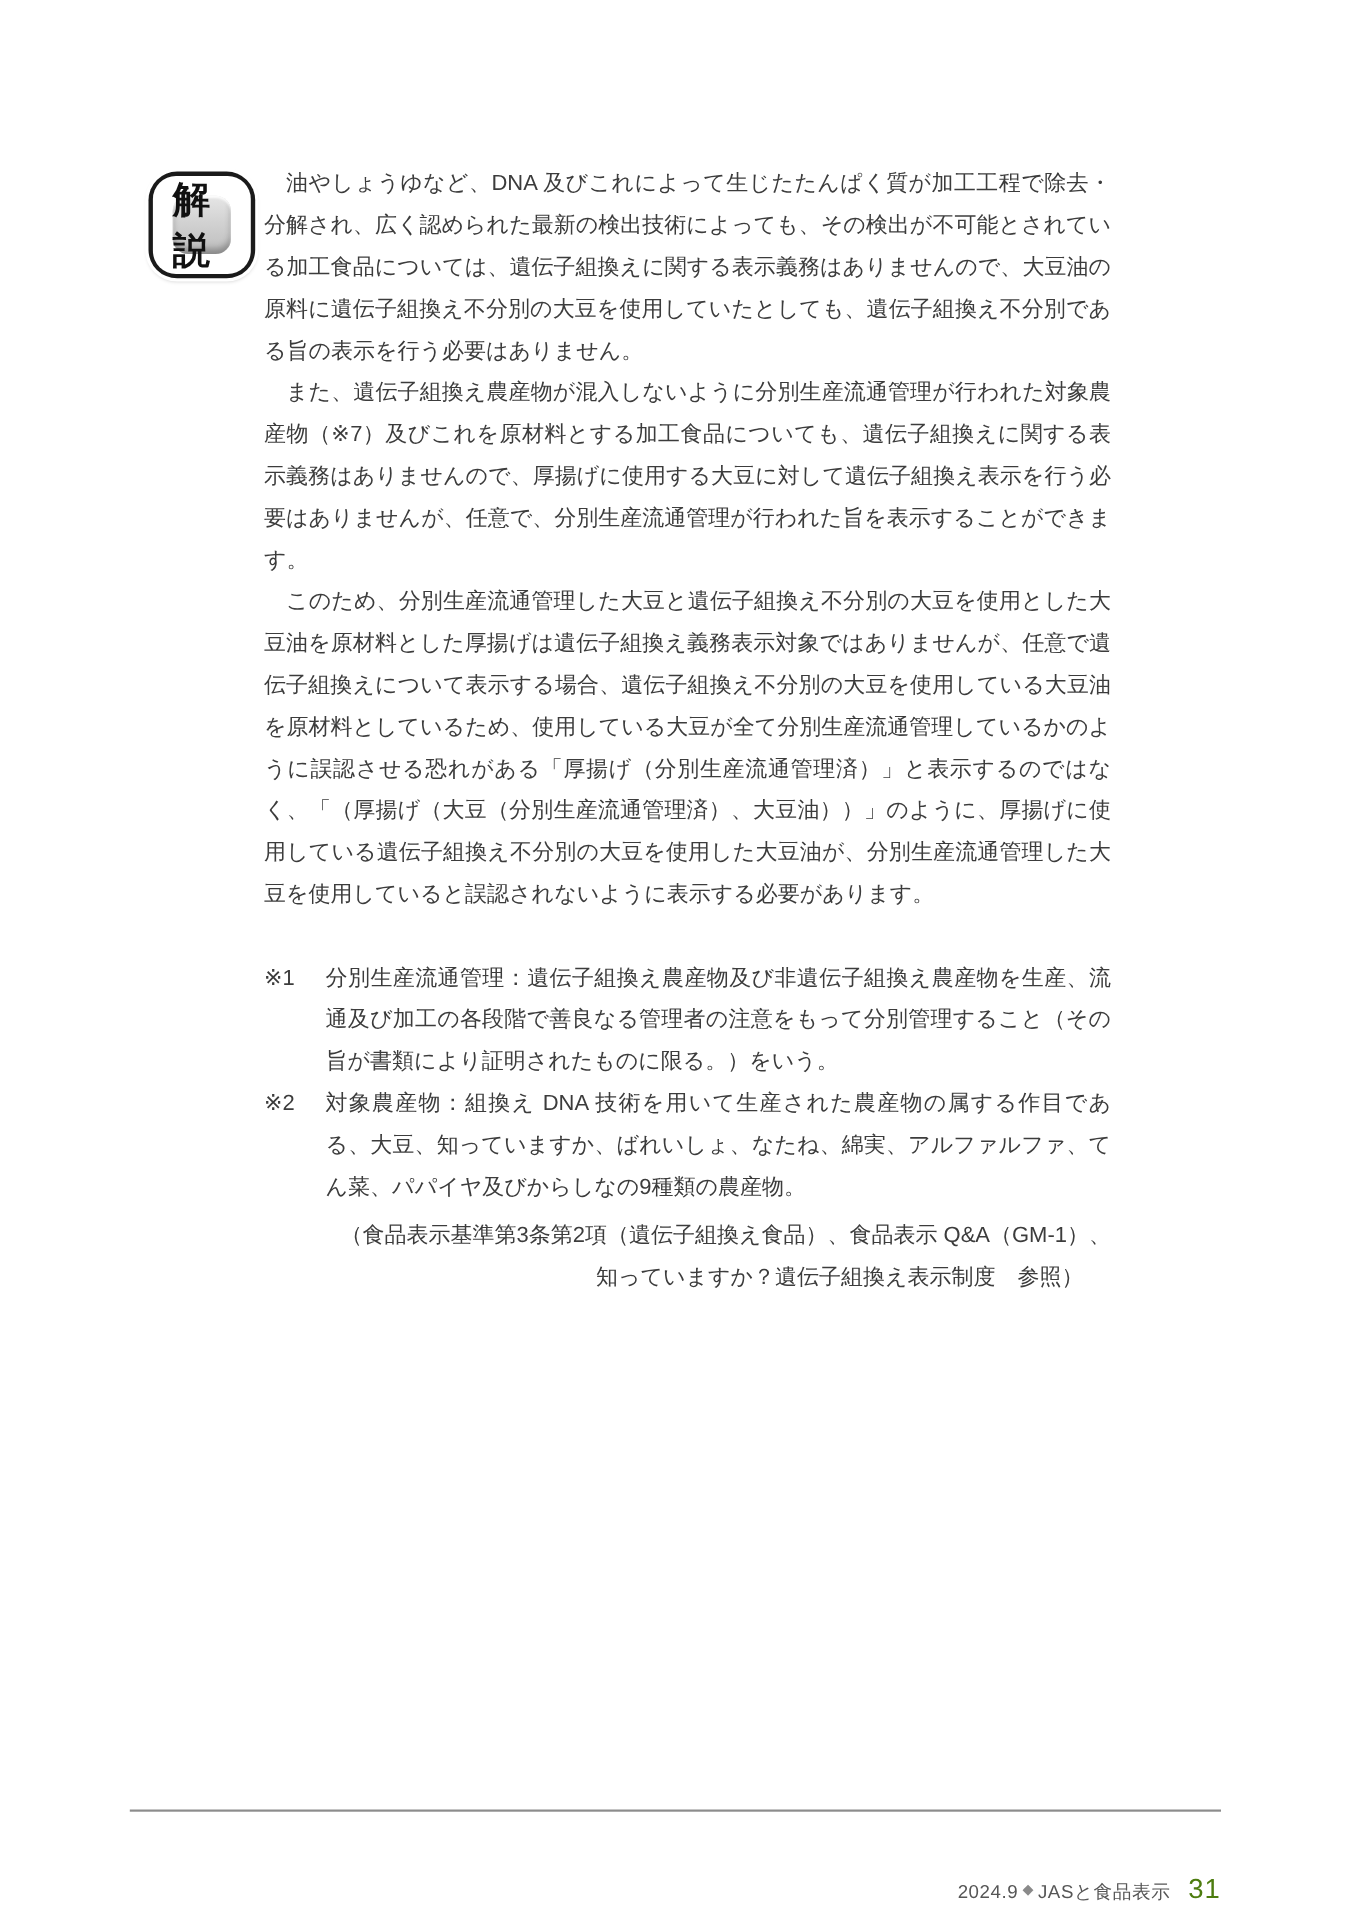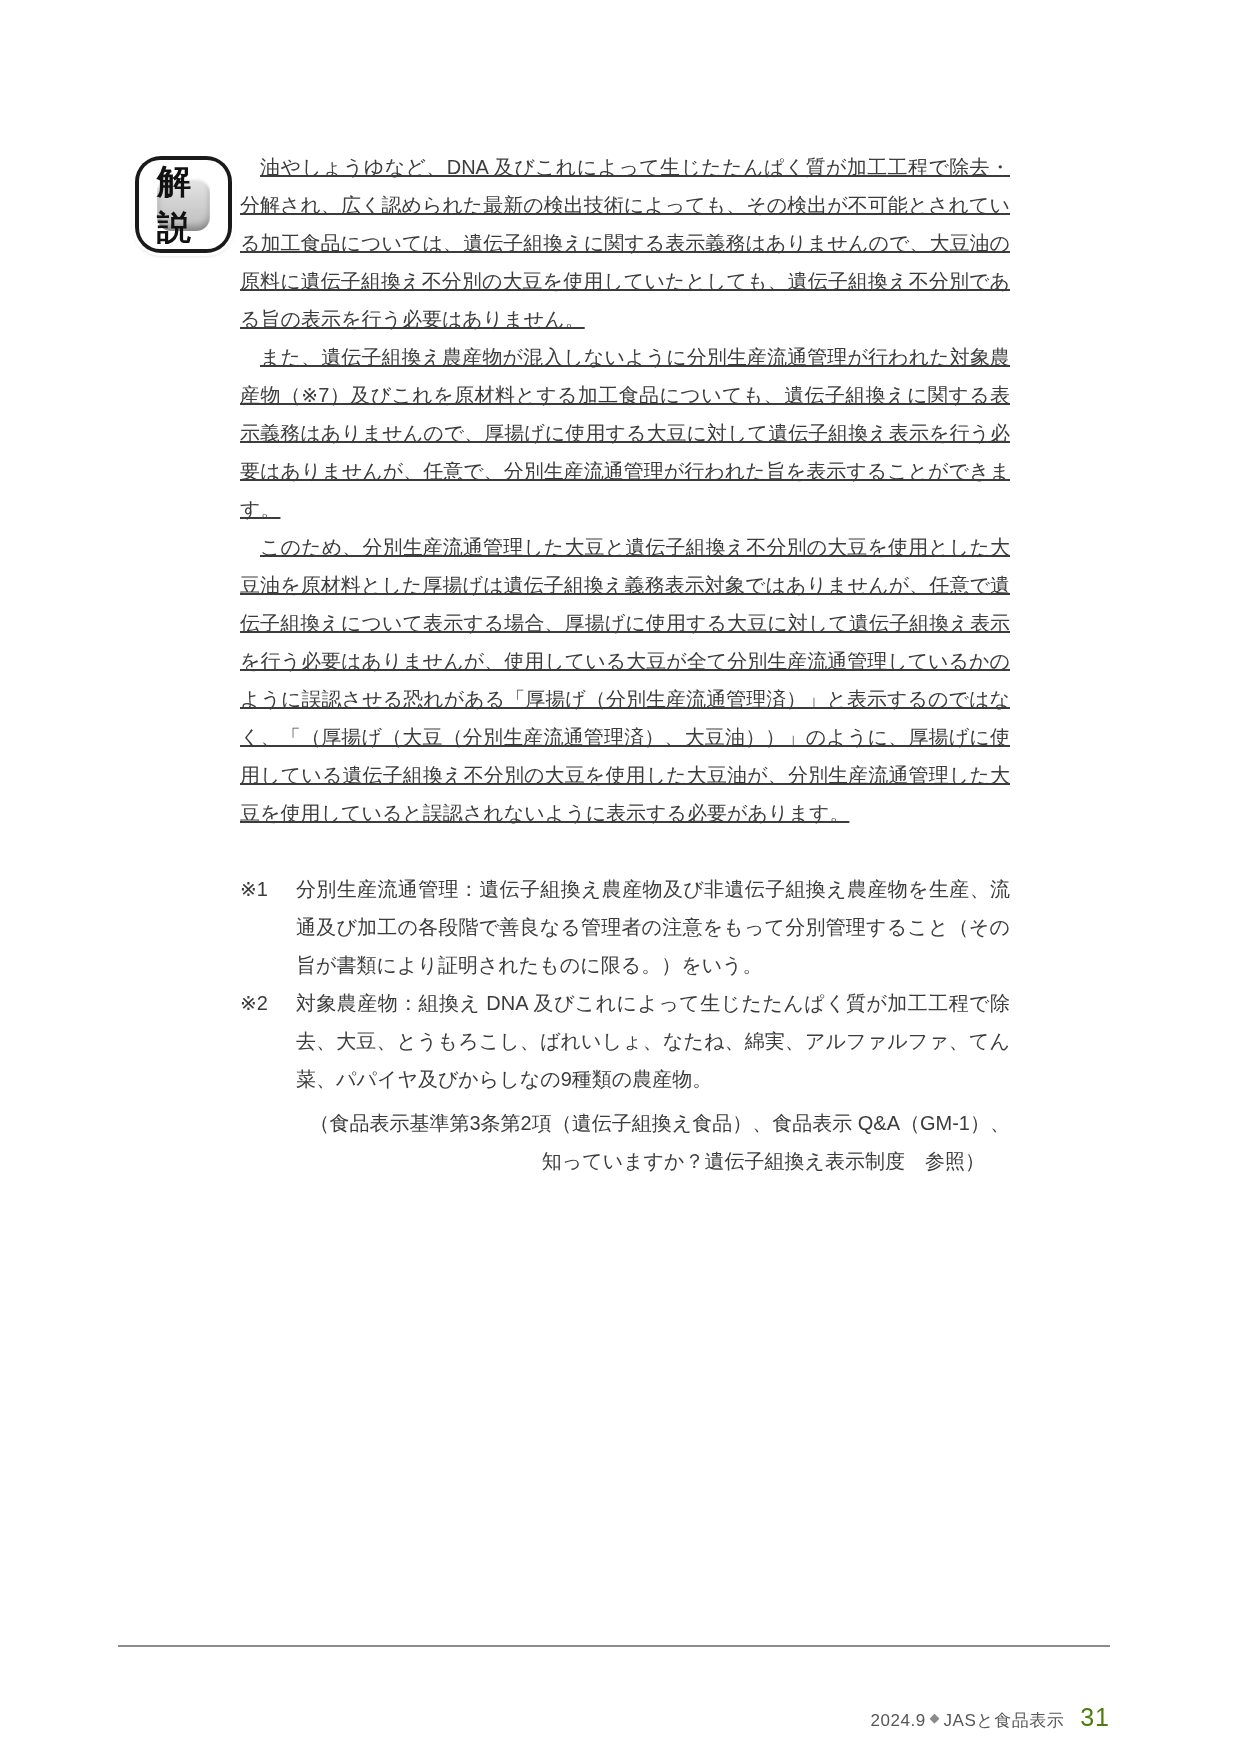--- a/index.html
+++ b/index.html
@@ -58,21 +58,20 @@
     left: 240px;
     top: 148px;
     width: 770px;
   }
   .body-para {
     margin: 0;
     font-size: 20px;
     line-height: 38px;
     text-align: justify;
     text-indent: 20px;
-    text-decoration: underline;
   }
   .notes {
     margin-top: 38px;
   }
   .note-row {
     display: flex;
     font-size: 20px;
     line-height: 38px;
   }
   .note-marker {
@@ -136,30 +135,30 @@
 
   <div class="badge-outer">
     <div class="badge-mid">
       <div class="badge-key">解説</div>
     </div>
   </div>
 
   <div class="content">
     <p class="body-para">油やしょうゆなど、DNA 及びこれによって生じたたんぱく質が加工工程で除去・分解され、広く認められた最新の検出技術によっても、その検出が不可能とされている加工食品については、遺伝子組換えに関する表示義務はありませんので、大豆油の原料に遺伝子組換え不分別の大豆を使用していたとしても、遺伝子組換え不分別である旨の表示を行う必要はありません。</p>
     <p class="body-para">また、遺伝子組換え農産物が混入しないように分別生産流通管理が行われた対象農産物（※7）及びこれを原材料とする加工食品についても、遺伝子組換えに関する表示義務はありませんので、厚揚げに使用する大豆に対して遺伝子組換え表示を行う必要はありませんが、任意で、分別生産流通管理が行われた旨を表示することができます。</p>
-    <p class="body-para">このため、分別生産流通管理した大豆と遺伝子組換え不分別の大豆を使用とした大豆油を原材料とした厚揚げは遺伝子組換え義務表示対象ではありませんが、任意で遺伝子組換えについて表示する場合、厚揚げに使用する大豆に対して遺伝子組換え表示を行う必要はありませんが、使用している大豆が全て分別生産流通管理しているかのように誤認させる恐れがある「厚揚げ（分別生産流通管理済）」と表示するのではなく、「（厚揚げ（大豆（分別生産流通管理済）、大豆油））」のように、厚揚げに使用している遺伝子組換え不分別の大豆を使用した大豆油が、分別生産流通管理した大豆を使用していると誤認されないように表示する必要があります。</p>
+    <p class="body-para">このため、分別生産流通管理した大豆と遺伝子組換え不分別の大豆を使用とした大豆油を原材料とした厚揚げは遺伝子組換え義務表示対象ではありませんが、任意で遺伝子組換えについて表示する場合、遺伝子組換え不分別の大豆を使用している大豆油を原材料としているため、使用している大豆が全て分別生産流通管理しているかのように誤認させる恐れがある「厚揚げ（分別生産流通管理済）」と表示するのではなく、「（厚揚げ（大豆（分別生産流通管理済）、大豆油））」のように、厚揚げに使用している遺伝子組換え不分別の大豆を使用した大豆油が、分別生産流通管理した大豆を使用していると誤認されないように表示する必要があります。</p>
 
     <div class="notes">
       <div class="note-row">
         <span class="note-marker">※1</span>
         <span class="note-text">分別生産流通管理：遺伝子組換え農産物及び非遺伝子組換え農産物を生産、流通及び加工の各段階で善良なる管理者の注意をもって分別管理すること（その旨が書類により証明されたものに限る。）をいう。</span>
       </div>
       <div class="note-row">
         <span class="note-marker">※2</span>
-        <span class="note-text">対象農産物：組換え DNA 及びこれによって生じたたんぱく質が加工工程で除去、大豆、とうもろこし、ばれいしょ、なたね、綿実、アルファルファ、てん菜、パパイヤ及びからしなの9種類の農産物。</span>
+        <span class="note-text">対象農産物：組換え DNA 技術を用いて生産された農産物の属する作目である、大豆、知っていますか、ばれいしょ、なたね、綿実、アルファルファ、てん菜、パパイヤ及びからしなの9種類の農産物。</span>
       </div>
     </div>
 
     <div class="citation">
       <div class="citation-line-1">（食品表示基準第3条第2項（遺伝子組換え食品）、食品表示 Q&amp;A（GM-1）、</div>
       <div class="citation-line-2">知っていますか？遺伝子組換え表示制度　参照）</div>
     </div>
   </div>
 
   <div class="footer-rule"></div>

